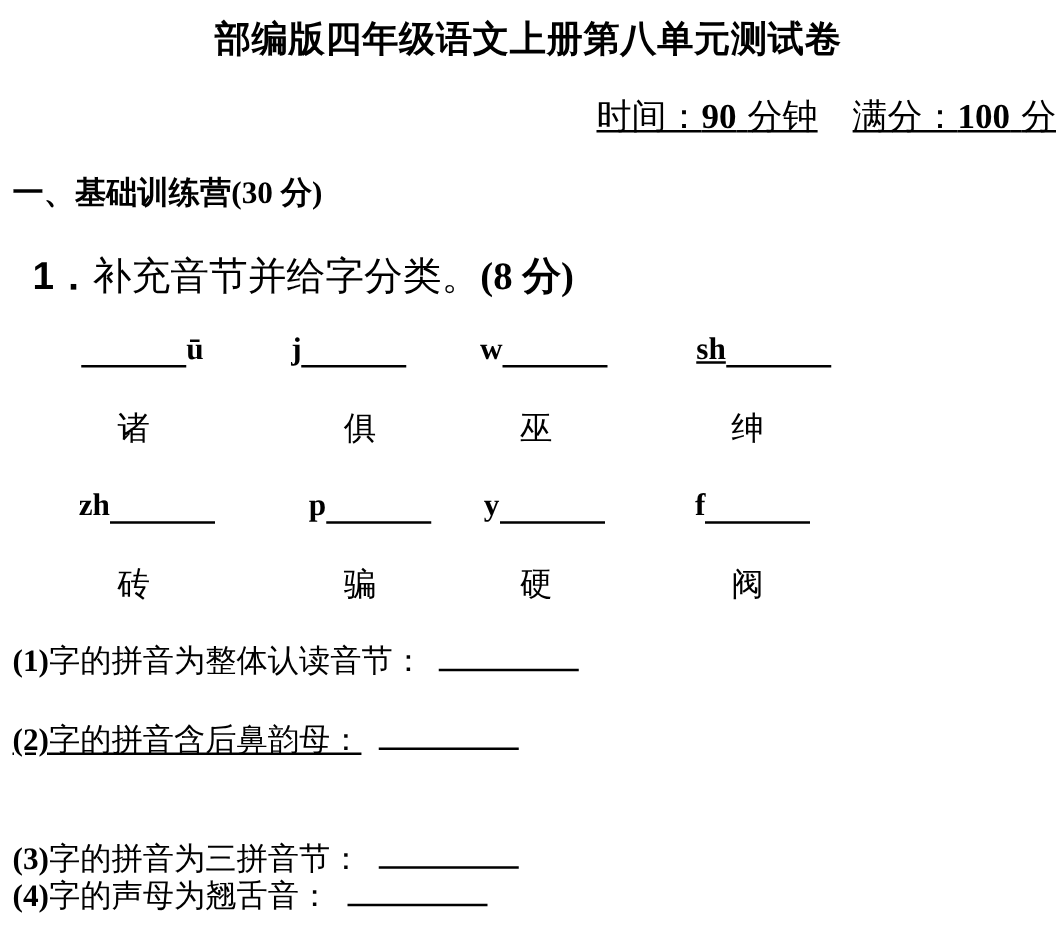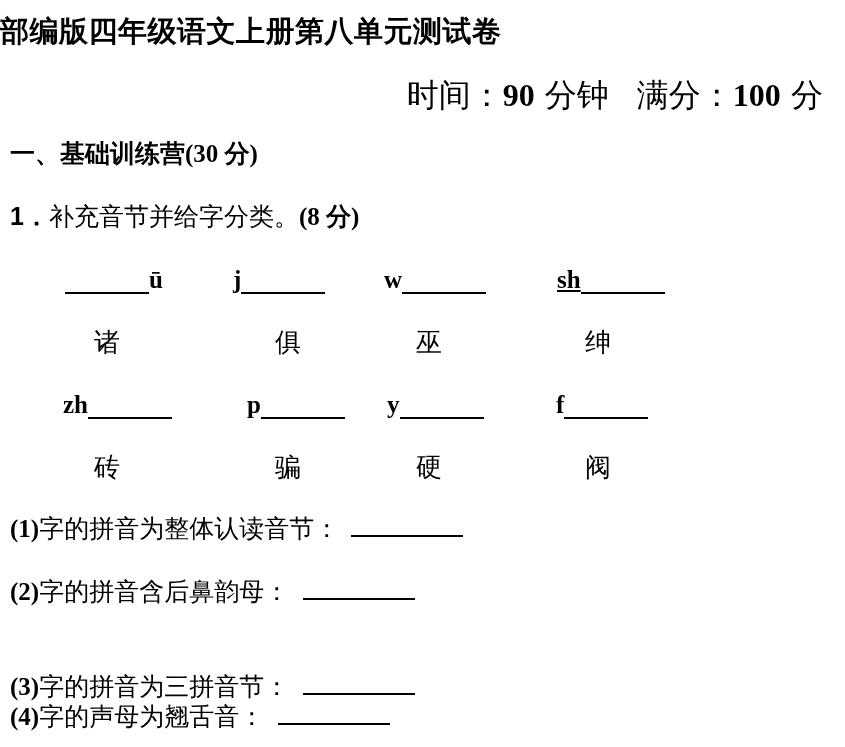--- a/index.html
+++ b/index.html
@@ -1,24 +1,24 @@
 <!DOCTYPE html>
 <html><head>
 <meta charset="utf-8">
 <style>
   html, body { margin: 0; padding: 0; background: #ffffff; }
   body { width: 845px; height: 747px; position: relative; overflow: hidden; color: #000; font-family: "DejaVu Serif", "Liberation Serif", serif; }
   .abs { position: absolute; white-space: nowrap; }
-  .title { top: 12px; left: 0; width: 845px; text-align: left; font-family: Liberation Serif, serif; font-weight: bold; font-size: 29px; letter-spacing: 0.5px; }
-  .meta { top: 74px; right: 22px; font-size: 32px; }
+  .title { top: 12px; left: 0; width: 845px; text-align: center; font-family: Liberation Serif, serif; font-weight: bold; font-size: 29px; letter-spacing: 0.5px; }
+  .meta { top: 74px; right: 0; font-size: 28px; text-decoration: underline; }
   .meta b { font-family: "Liberation Serif", serif; font-weight: bold; }
   .meta .gap { display: inline-block; width: 28px; }
   .section { top: 137px; left: 10px; font-size: 25px; font-weight: bold; }
   .section b { font-family: "Liberation Serif", serif; }
-  .q1 { top: 200px; left: 10px; font-size: 25px; }
+  .q1 { top: 200px; left: 26px; font-size: 31px; }
   .q1 .num { font-family: "Liberation Sans", sans-serif; font-weight: bold; }
   .q1 b { font-family: "Liberation Serif", serif; }
   .py { font-family: "Liberation Serif", serif; font-weight: bold; font-size: 25px; display: inline-flex; align-items: flex-end; }
   .blank { display: inline-block; border-bottom: 2.5px solid #000; height: 22px; }
   .blank.w6 { width: 84px; }
   .hz { font-size: 26px; }
   .sub { font-size: 25px; left: 10px; }
   .sub b { font-family: "Liberation Serif", serif; }
   .sub .ans { display: inline-block; width: 112px; border-bottom: 2.5px solid #000; height: 22px; vertical-align: baseline; margin-left: 14px; }
 </style>
@@ -81,21 +81,21 @@
 </div>
 
 <div class="abs hz" style="top:450px; left:94px;">砖</div>
 <div class="abs hz" style="top:450px; left:275px;">骗</div>
 <div class="abs hz" style="top:450px; left:416px;">硬</div>
 <div class="abs hz" style="top:450px; left:585px;">阀</div>
 
 <div class="abs sub" style="top:512px;">
   <b>(1)</b><span>字的拼音为整体认读音节：</span><span class="ans" style="width:112px; margin-left:12px;"></span>
 </div>
-<div class="abs sub" style="top:575px;">
+<div class="abs sub" style="top:575px;text-decoration:underline;">
   <b>(2)</b><span>字的拼音含后鼻韵母：</span><span class="ans" style="width:112px; margin-left:14px;"></span>
 </div>
 <div class="abs sub" style="top:670px;">
   <b>(3)</b><span>字的拼音为三拼音节：</span><span class="ans" style="width:112px; margin-left:14px;"></span>
 </div>
 <div class="abs sub" style="top:700px;">
   <b>(4)</b><span>字的声母为翘舌音：</span><span class="ans" style="width:112px; margin-left:14px;"></span>
 </div>
 
 </body></html>

